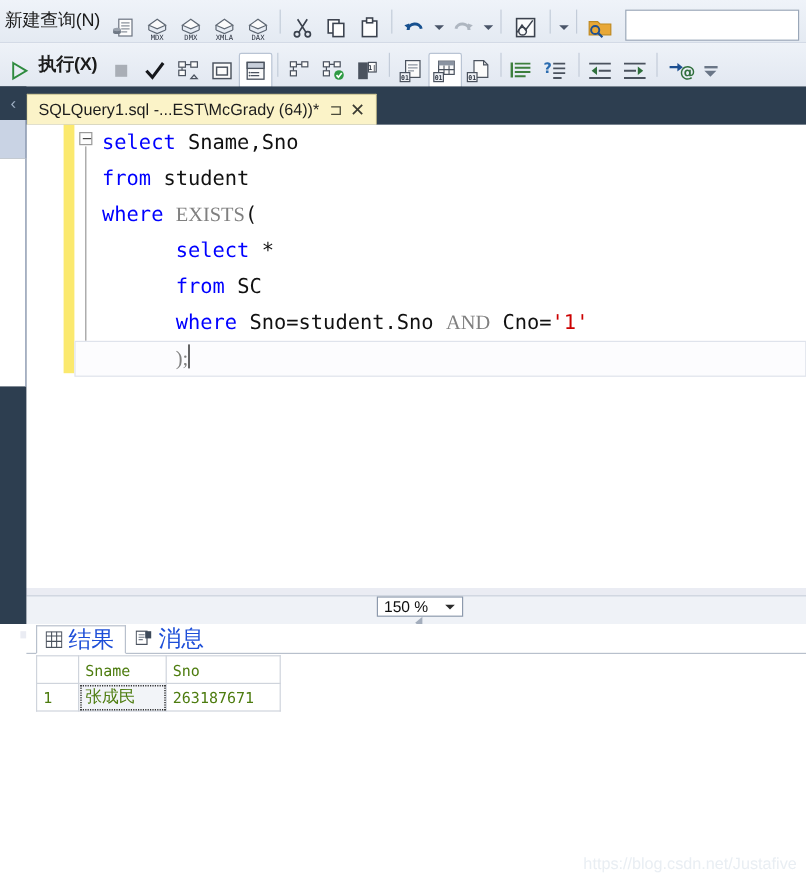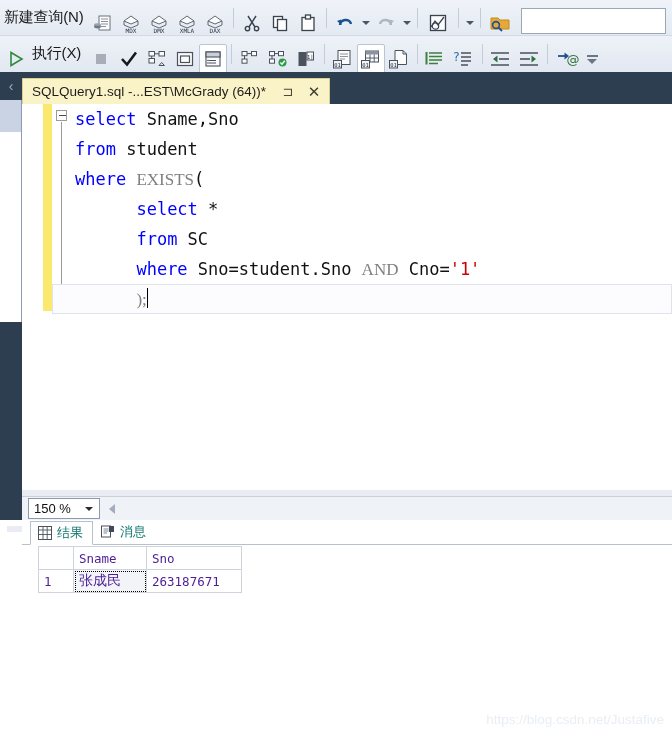--- a/index.html
+++ b/index.html
@@ -12,21 +12,21 @@
   .app{position:relative;width:672px;height:737px;}
 
   
   .toolbar{
     display:flex;align-items:flex-start;
     background:linear-gradient(#eff3f9,#e4eaf2);
     border-bottom:1px solid #d3dae6;
     height:36px;box-sizing:border-box;
     padding:8px 2px;
   }
-  .toolbar.row2{height:36px;background:linear-gradient(#eef2f8,#e2e8f1);border-bottom:none;}
+  .toolbar.row2{height:36px;background:linear-gradient(#eef2f8,#e2e8f1);border-bottom:none;font-weight:bold;}
   .tb-text{
     font-size:15px;color:#1b1b1b;padding:0 6px 0 2px;white-space:nowrap;
     letter-spacing:-0.2px;
   }
   .tb-btn{
     width:28px;height:30px;display:flex;align-items:center;justify-content:center;
     flex:0 0 auto;position:relative;
   }
   .tb-btn.wide{width:32px;}
   .tb-btn.pressed{
@@ -56,21 +56,20 @@
 
   
   .tabstrip{
     height:32px;background:#2d3e50;display:flex;align-items:flex-end;
     padding-left:22px;box-sizing:border-box;position:relative;
   }
   .doc-tab{
     height:26px;background:#fbf3c8;border:1px solid #d9cf94;border-bottom:none;
     display:flex;align-items:center;padding:0 6px 0 9px;box-sizing:border-box;
     border-radius:1px 1px 0 0;
-    gap:8px;
   }
   .doc-tab-label{font-size:13.5px;color:#1d1d1d;white-space:nowrap;}
   .doc-pin{
     width:18px;height:20px;display:flex;align-items:center;justify-content:center;
     color:#4a4a3a;font-size:13px;margin-left:5px;
   }
   .doc-close{
     width:18px;height:20px;display:flex;align-items:center;justify-content:center;
     color:#3b3b32;font-size:15px;
   }
@@ -94,21 +93,21 @@
     background:#ffffff;border-right:1px solid #8e9cb3;overflow:hidden;
   }
   .left-tab-b span{
     position:absolute;left:-28px;top:8px;width:70px;
     font-size:12px;color:#1c2a3a;white-space:nowrap;
     font-family:"Liberation Serif", serif;
   }
 
   
   .editor-wrap{
-    position:absolute;left:6px;top:104px;right:0;height:392px;
+    position:absolute;left:16px;top:104px;right:0;height:392px;
     background:#ffffff;border-left:1px solid #d8dde5;box-sizing:border-box;
   }
   .gutter-indent{
     position:absolute;left:0;top:0;width:36px;height:100%;background:#ffffff;
   }
   .changebar{
     position:absolute;left:36px;top:0;width:9px;height:207px;background:#fbe96e;
   }
   .fold-col{
     position:absolute;left:49px;top:0;width:16px;height:100%;
@@ -145,21 +144,21 @@
     vertical-align:-3px;
   }
   .band{
     position:absolute;left:0;right:0;height:6px;background:#eaecf3;
   }
 
   
   .zoomstrip{
     position:absolute;left:22px;top:496px;right:0;height:24px;
     background:#eff2f7;border-top:1px solid #c9d0db;
-    display:flex;align-items:center;box-sizing:border-box;
+    display:flex;align-items:center;box-sizing:border-box;flex-direction:column;
   }
   .zoom-combo{
     width:72px;height:21px;margin-left:6px;background:#ffffff;border:1px solid #8d9aad;
     display:flex;align-items:center;box-sizing:border-box;
   }
   .zoom-combo span{font-size:13px;color:#101010;padding-left:5px;flex:1 1 auto;}
   .zoom-combo .cb-arrow{
     width:15px;display:flex;align-items:center;justify-content:center;
   }
   .zoom-combo .cb-arrow:after{
@@ -177,30 +176,30 @@
   
   .results{
     position:absolute;left:22px;top:520px;right:0;bottom:0;background:#ffffff;
   }
   .res-tabs{
     height:25px;display:flex;align-items:flex-end;
     background:#ffffff;border-bottom:1px solid #b8c0cc;padding-left:8px;box-sizing:border-box;
   }
   .res-tab{
     height:24px;display:flex;align-items:center;gap:5px;padding:0 9px 0 7px;
-    font-size:13px;color:#0f766e;box-sizing:border-box;
+    font-size:19px;color:#1d4ed8;box-sizing:border-box;
     border:1px solid transparent;
   }
   .res-tab.active{
     background:#ffffff;border:1px solid #b8c0cc;border-bottom:1px solid #ffffff;
     margin-bottom:-1px;
   }
   .grid{
-    margin-left:16px;margin-top:1px;border-collapse:collapse;
-    font-family:"DejaVu Sans Mono", monospace;font-size:12.5px;color:#4c1d95;
+    margin-left:8px;margin-top:1px;border-collapse:collapse;
+    font-family:"DejaVu Sans Mono", monospace;font-size:12.5px;color:#4d7c0f;
   }
   .grid th,.grid td{
     border:1px solid #cfd4dc;padding:2px 5px;text-align:left;font-weight:normal;
     background:#ffffff;height:18px;
   }
   .grid th.rowhdr,.grid td.rowhdr{
     width:24px;background:#ffffff;border-left:1px solid #cfd4dc;
   }
   .grid th{background:#ffffff;}
   .grid td.sel{outline:1px dotted #000;outline-offset:-2px;background:#f2f4f8;}

